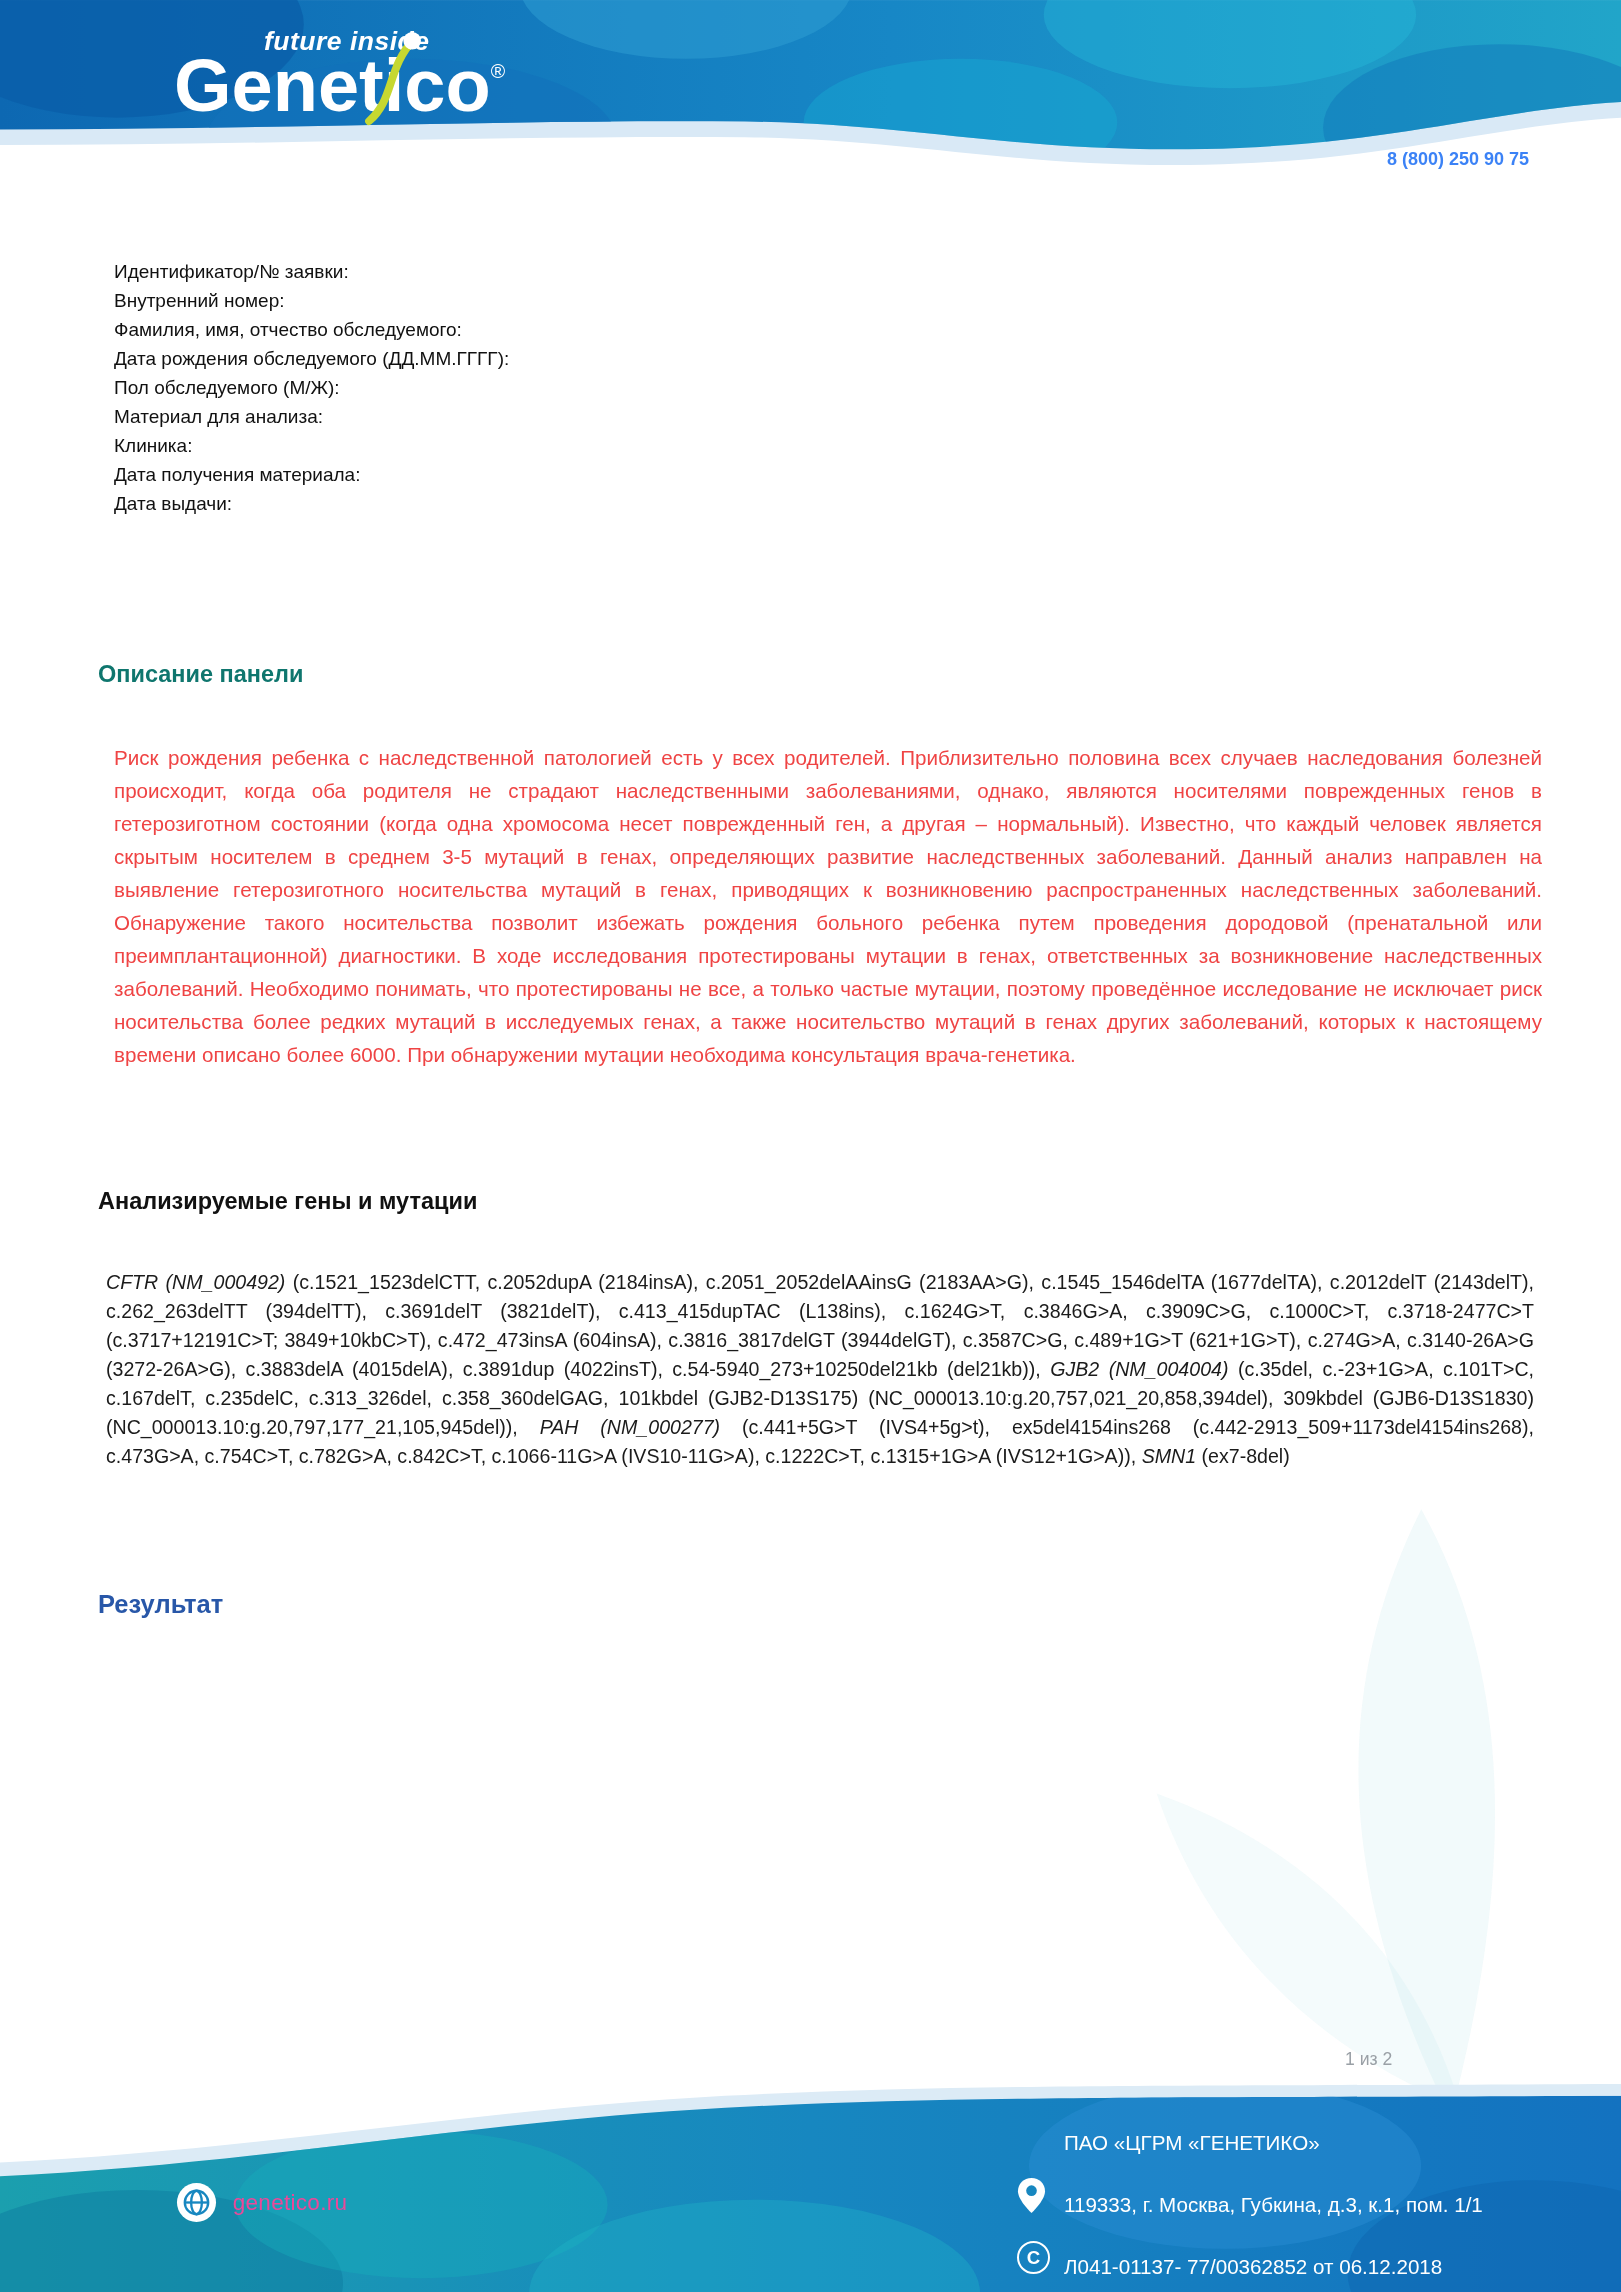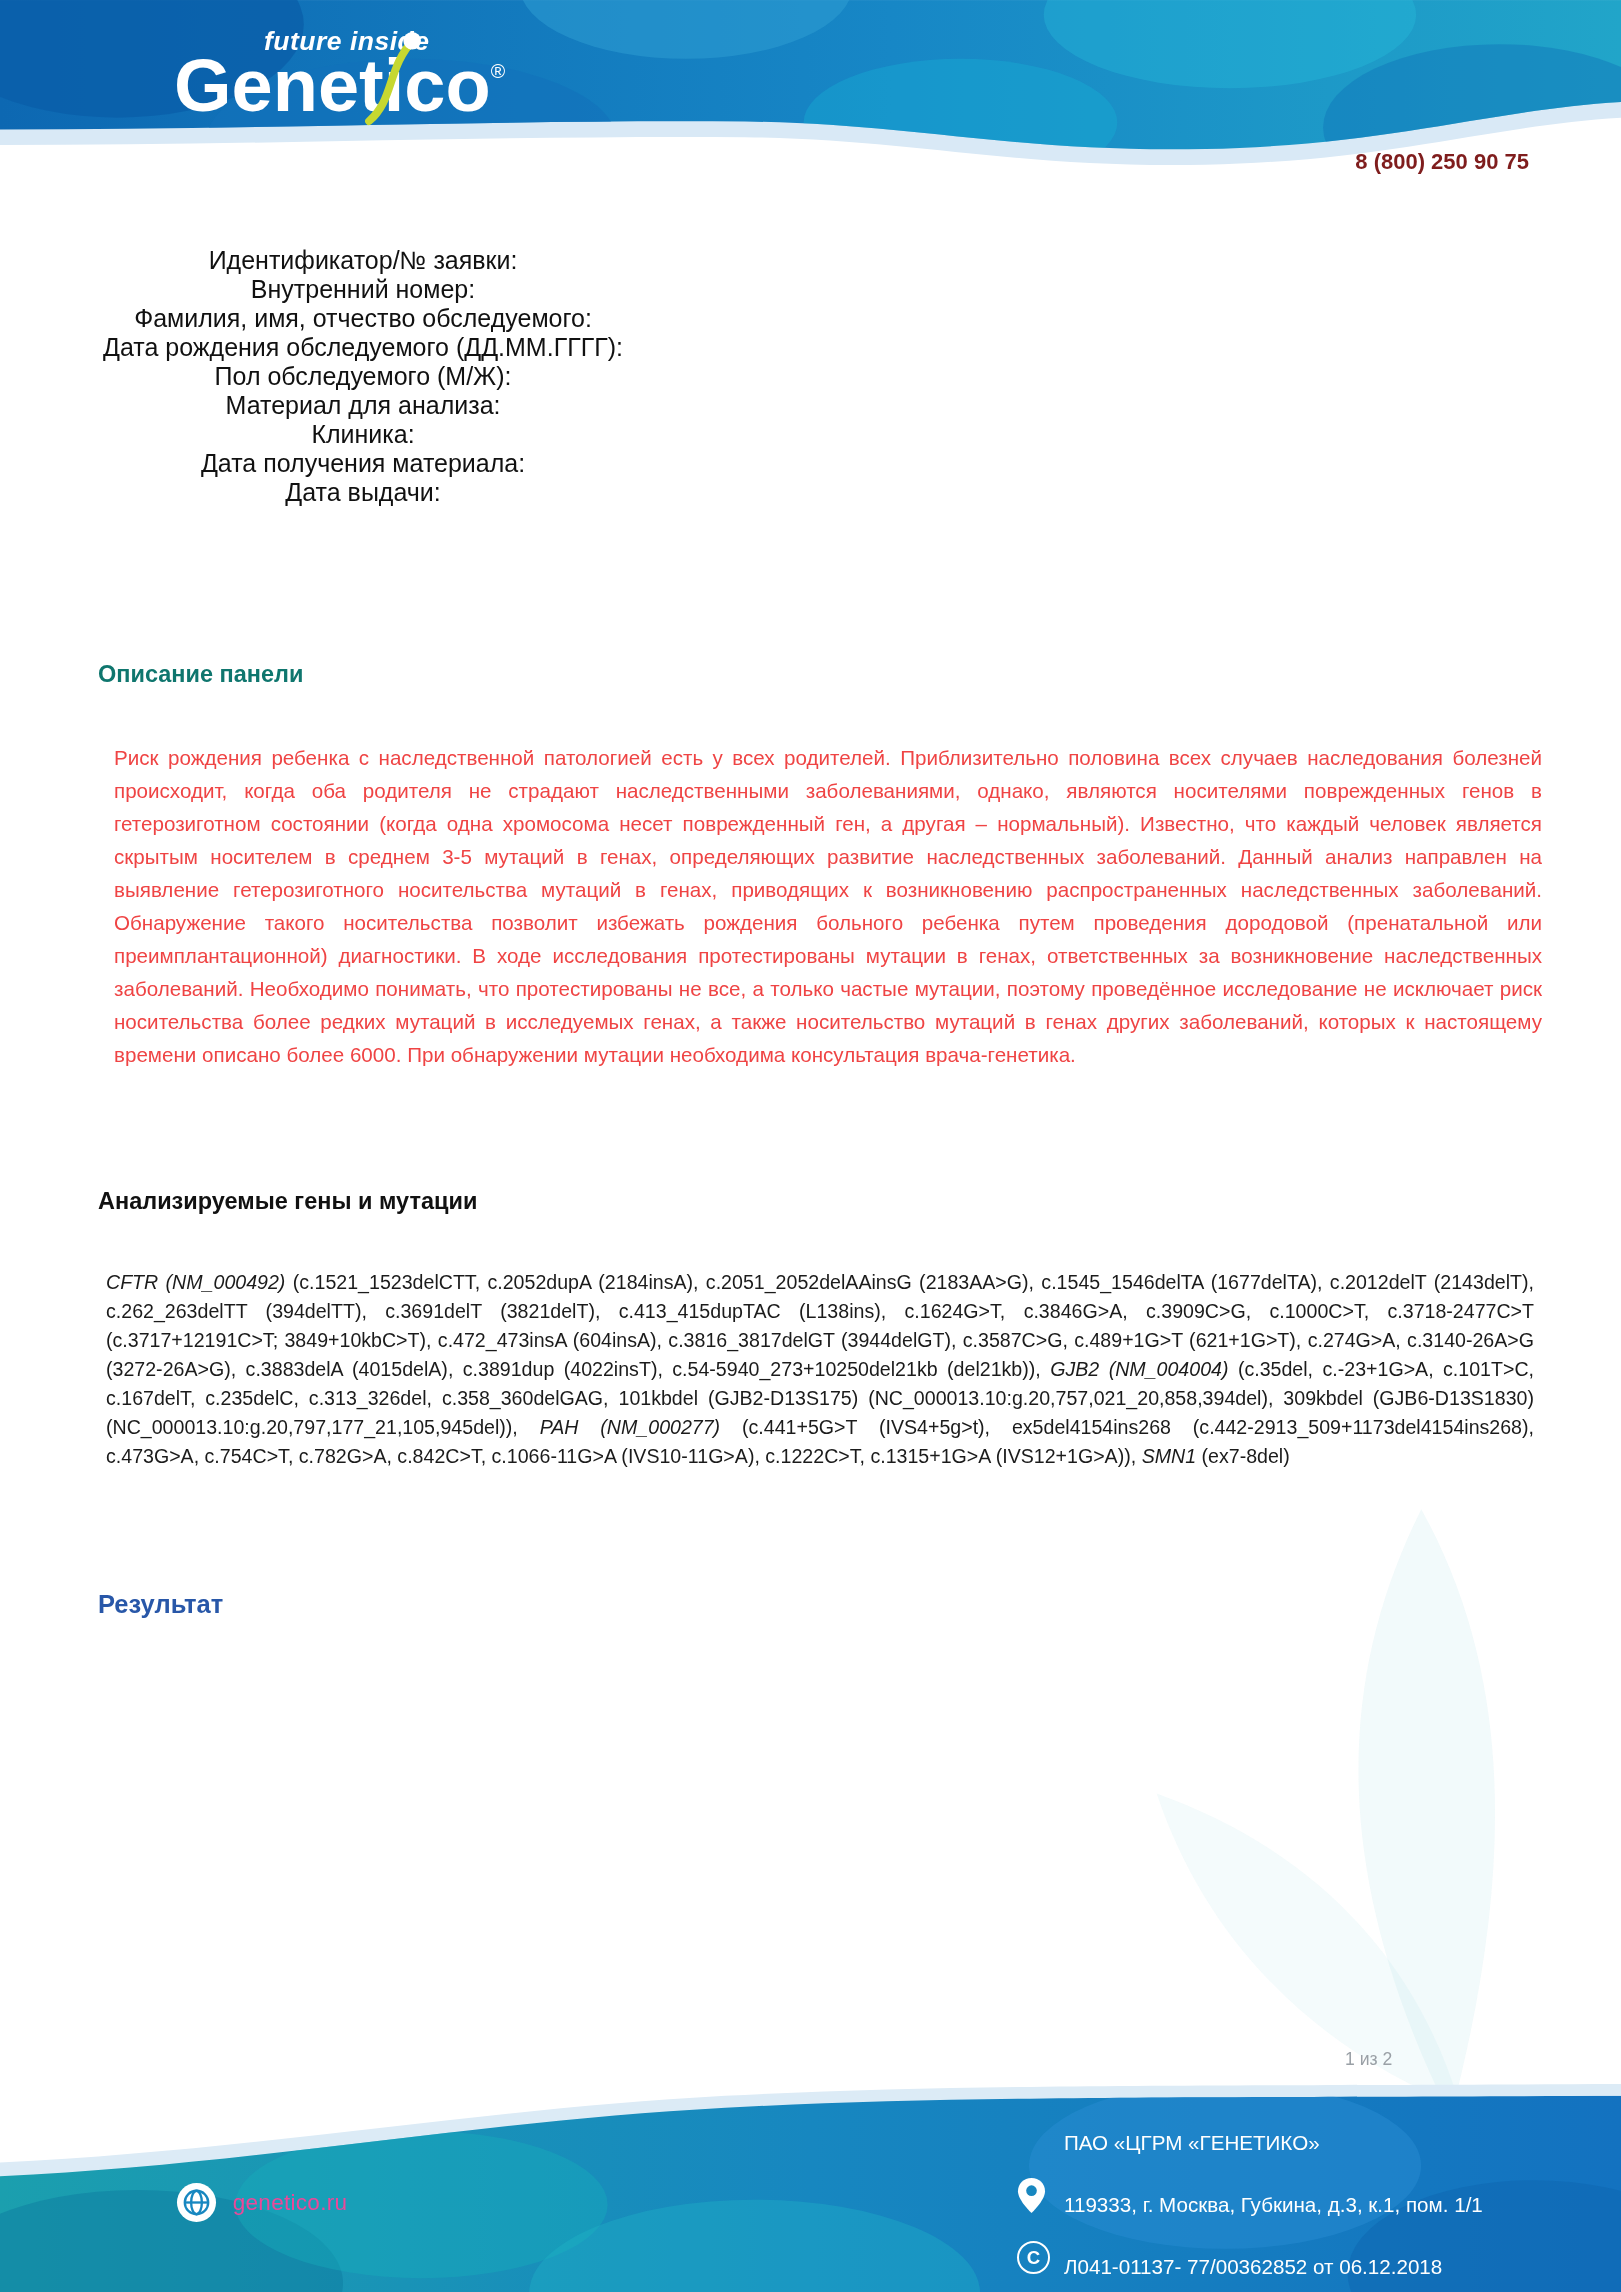--- a/index.html
+++ b/index.html
@@ -8,24 +8,24 @@
     background:#ffffff;overflow:hidden;
     font-family:"Liberation Sans",sans-serif;color:#1a1a1a;
   }
   svg.banner{position:absolute;left:0;display:block;}
   
   .logo{position:absolute;left:174px;top:25.5px;color:#fff;z-index:3;}
   .logo .tagline{display:block;margin-left:90px;font-size:26.5px;font-style:italic;font-weight:bold;letter-spacing:0.5px;}
   .logo .brand{display:block;margin-top:-7.8px;font-size:74px;font-weight:bold;letter-spacing:0px;line-height:1;}
   .logo .reg{font-size:19.6px;vertical-align:33px;font-weight:normal;}
   .logo-swirl{position:absolute;left:361px;top:29px;z-index:4;}
-  .phone{position:absolute;top:149px;right:92px;font-size:22px;font-weight:bold;color:#7f1d1d;z-index:3;}
+  .phone{position:absolute;top:149px;right:92px;font-size:18px;font-weight:bold;color:#3b82f6;z-index:3;}
   
-  .fields{position:absolute;left:98px;top:241px;list-style:none;margin:5px;padding:0;
-          font-size:25px;line-height:29px;color:#111;text-align:center;}
+  .fields{position:absolute;left:98px;top:241px;list-style:none;margin:16px;padding:0;
+          font-size:19px;line-height:29px;color:#111;}
   
   .panel-title{position:absolute;left:98px;top:582px;font-size:26.5px;font-weight:bold;color:#2857a8;letter-spacing:0.2px;}
   .h-desc{position:absolute;left:98px;top:661px;font-size:23.5px;font-weight:bold;color:#0f766e;}
   .desc{position:absolute;left:98px;top:725px;width:1428px;margin:16px;
         font-size:20.6px;line-height:33px;text-align:justify;color:#ef4444;}
   .h-genes{position:absolute;left:98px;top:1188px;font-size:23.5px;font-weight:bold;color:#111;}
   .genes{position:absolute;left:98px;top:1260px;width:1428px;margin:8px;
          font-size:19.6px;line-height:29px;text-align:justify;color:#1b1b1b;}
   .it{font-style:italic;}
   .h-result{position:absolute;left:98px;top:1590px;font-size:25.5px;font-weight:bold;color:#2857a8;}

